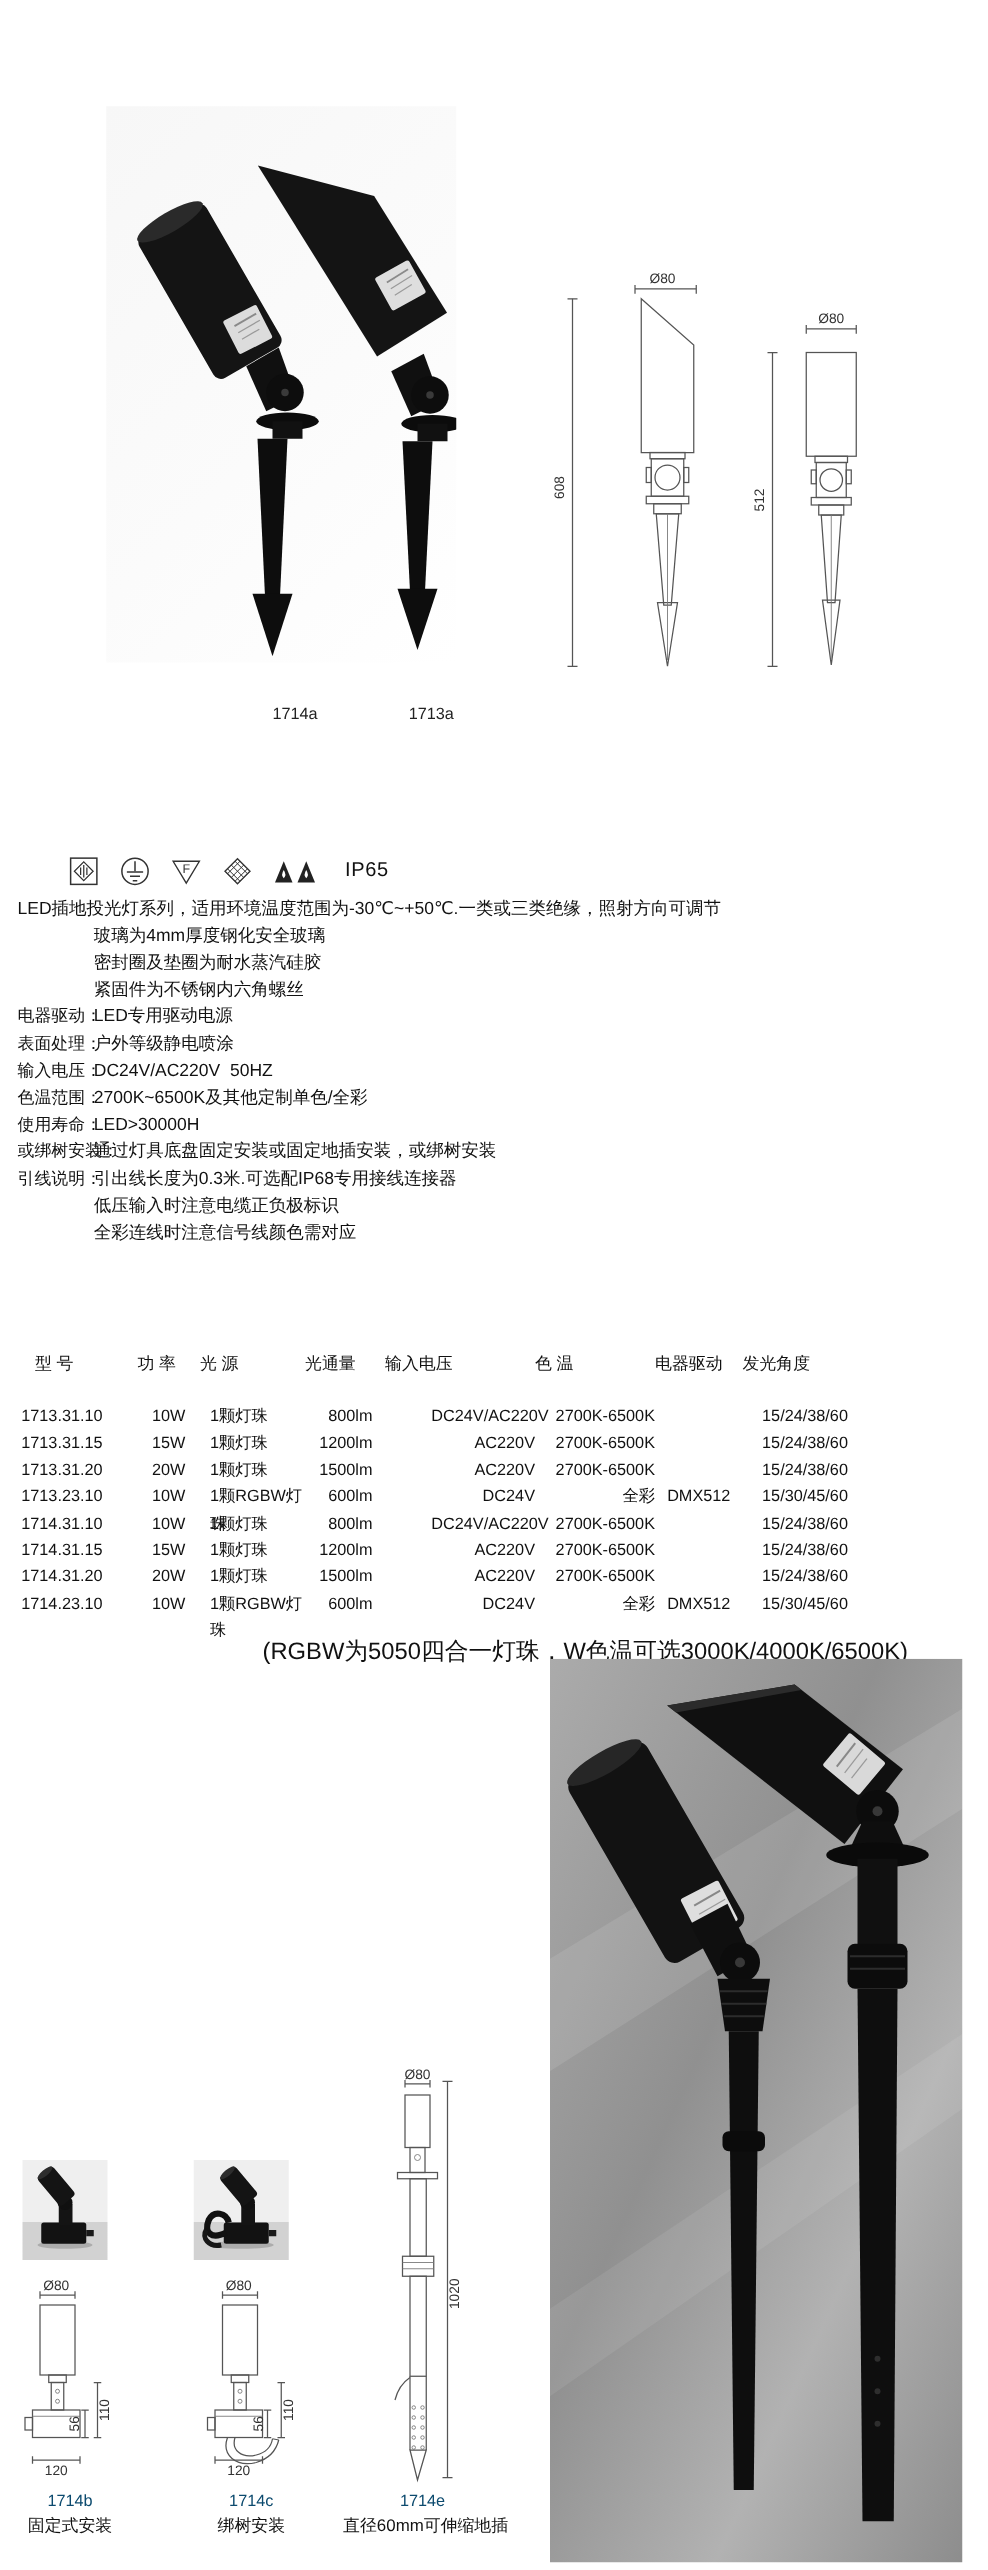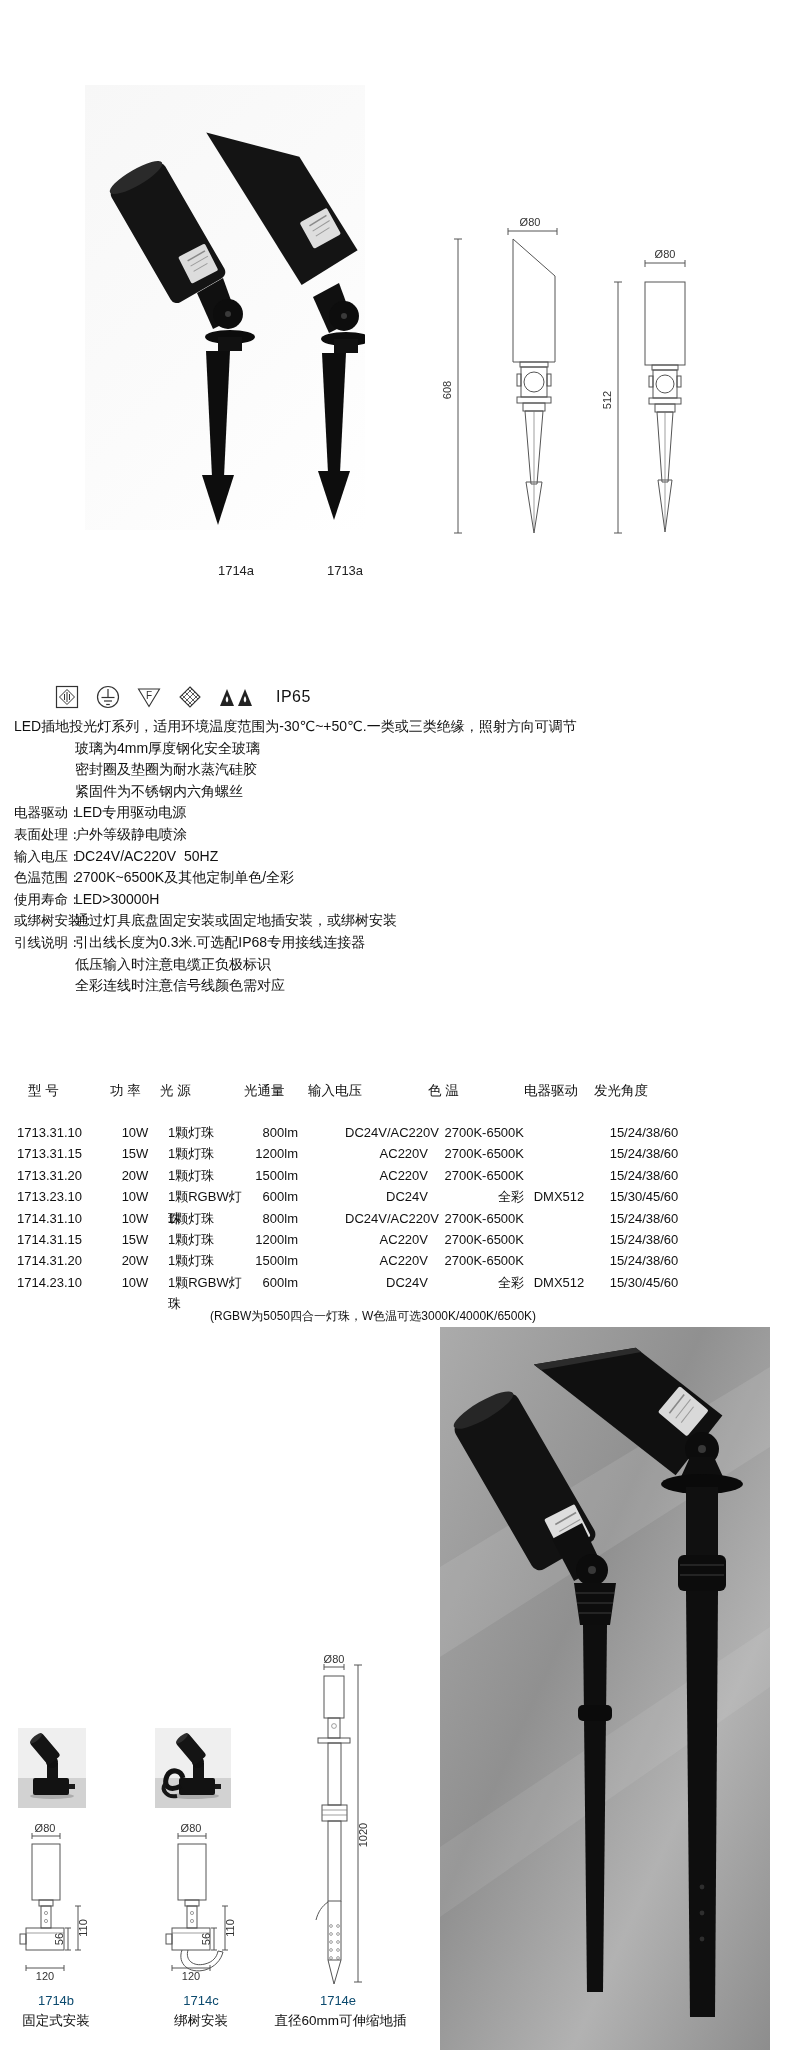--- a/index.html
+++ b/index.html
@@ -30,21 +30,21 @@
   .tbody{left:14px;top:1122px;width:680px;font-size:13px;}
   .trow{height:21.4px;line-height:21.4px;}
   .trow .c0{text-align:left;padding-left:3px;}
   .trow .c1{text-align:center;}
   .trow .c2{text-align:left;padding-left:8px;}
   .trow .c3{text-align:right;padding-right:10px;}
   .trow .c4{text-align:right;padding-left:37px;}
   .trow .c5{text-align:right;}
   .trow .c6{text-align:center;}
   .trow .c7{text-align:center;}
-  .tnote{left:210px;top:1308px;font-size:12px;color:#111;}
+  .tnote{left:210px;top:1308px;font-size:19px;color:#111;}
   
   .big-photo{left:440px;top:1327px;width:330px;height:723px;}
   .mini-photo{top:1728px;height:80px;}
   .m-label{top:1993px;text-align:center;font-size:13px;color:#0c4a6e;}
   .m-caption{top:2012px;text-align:center;font-size:13.5px;color:#111;}
 </style>
 </head>
 <body>
 
 <div class="page">

